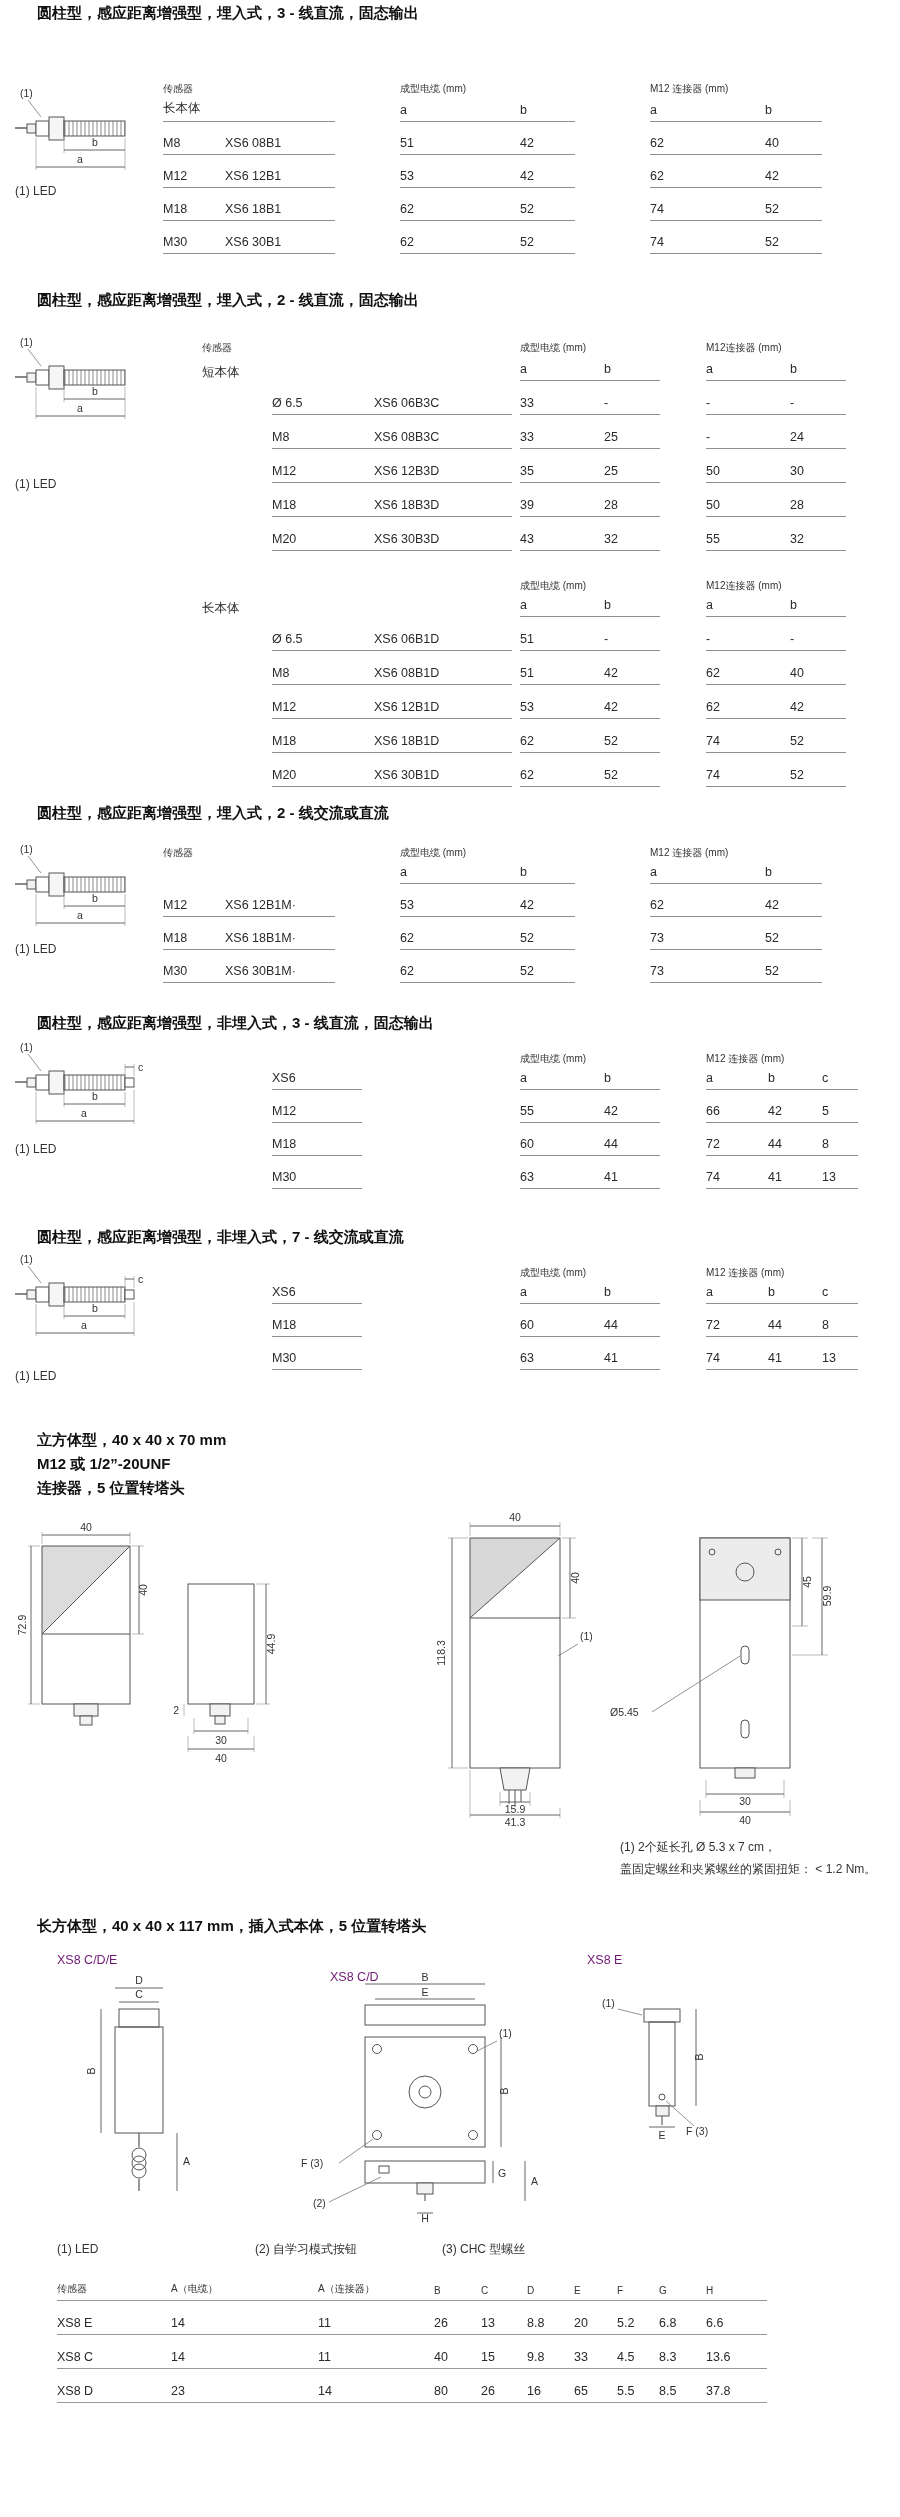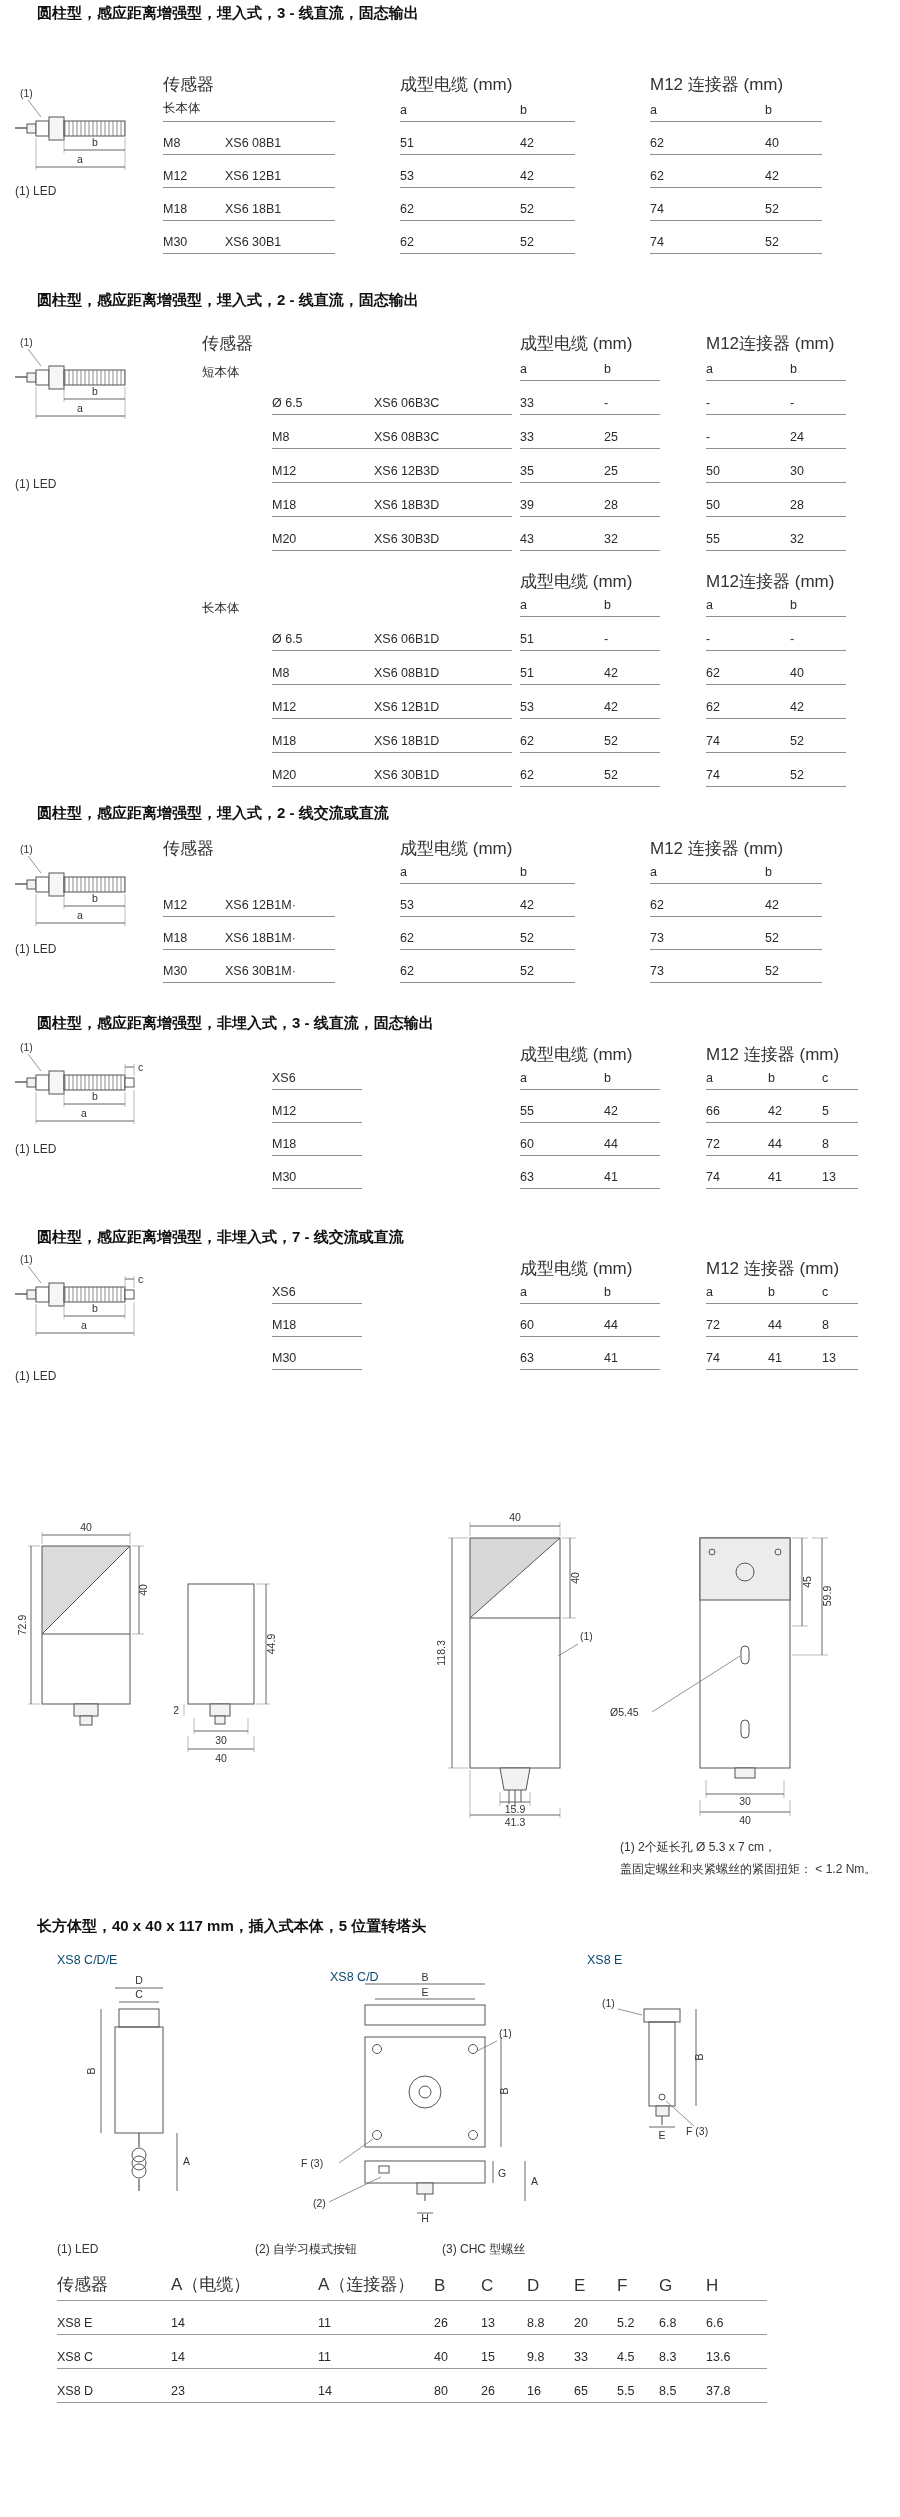--- a/index.html
+++ b/index.html
@@ -9,21 +9,21 @@
     font-family:"Liberation Sans","DejaVu Sans",sans-serif;
     color:#222;
   }
   .abs { position:absolute; }
   .section { position:absolute; left:0; width:900px; }
   #s1{top:0;height:287px} #s2{top:287px;height:513px} #s3{top:800px;height:210px}
   #s4{top:1010px;height:214px} #s5{top:1224px;height:204px} #s6{top:1428px;height:485px}
   #s7{top:1913px;height:604px}
   .sec-title { position:absolute; left:37px; top:4px; font-weight:bold; font-size:15px; color:#111; white-space:nowrap; }
   .t { font-size:12.5px; color:#2a2a2a; }
-  .hdr { font-size:17px; color:#333; }
+  .hdr { font-size:10px; color:#333; }
   .h1row { display:flex; align-items:flex-end; height:24px; }
   .hcell { display:inline-block; white-space:nowrap; }
   .trow { display:flex; align-items:flex-end; height:33px; }
   .t34 { height:34px; }
   .grp { display:flex; align-items:flex-end; border-bottom:1px solid #8f8f8f; padding-bottom:4px; }
   .nb { border-bottom:none; }
   .cell { display:inline-block; white-space:nowrap; }
   
   .gA1{width:172px} .gA2{width:175px;margin-left:65px} .gA3{width:172px;margin-left:75px}
   .wAsize{width:62px} .wAca{width:120px} .wAna{width:115px}
@@ -38,21 +38,21 @@
   .wCa{width:84px} .wCna{width:62px} .wCnb{width:54px}
   .hC1{width:248px} .hC2{width:186px}
   
   svg text { font-family:"Liberation Sans","DejaVu Sans",sans-serif; }
   .dim { font-size:10.5px; fill:#333; }
   .ext { stroke:#aaa; stroke-width:0.8; }
   .dml { stroke:#555; stroke-width:0.9; }
   .led-caption { font-size:12px; color:#333; }
   .titleblock .title-line { font-weight:bold; font-size:15px; color:#111; line-height:24px; white-space:nowrap; }
   .note { font-size:12px; color:#333; line-height:22px; white-space:nowrap; }
-  .variant-label { font-size:12.5px; color:#0c4a6e; }
+  .variant-label { font-size:12.5px; color:#701a75; }
   
   .ftable { position:absolute; left:57px; top:362px; width:710px; }
   .frow { display:flex; align-items:flex-end; height:34px; border-bottom:1px solid #979797; padding-bottom:4px; }
   .fhead { height:26px; }
   .fc0{width:114px}.fc1{width:147px}.fc2{width:116px}.fc3{width:47px}.fc4{width:46px}
   .fc5{width:47px}.fc6{width:43px}.fc7{width:42px}.fc8{width:47px}.fc9{width:60px}
 </style>
 </head>
 <body>
 
@@ -704,20 +704,26 @@
             <span class="cell t wCna">74</span>
             <span class="cell t wCnb">41</span>
             <span class="cell t">13</span>
           </span>
       </div>
       </div>
   </div>
 </div>
 
 <div class="section" id="s6">
+  <div class="abs titleblock" style="left:37px;top:0">
+
+  <div class="title-line">立方体型，40 x 40 x 70 mm</div>
+      <div class="title-line">M12 或 1/2”-20UNF</div>
+      <div class="title-line">连接器，5 位置转塔头</div>
+    </div>
 
   <svg class="abs" style="left:18px;top:92px" width="300" height="280" viewBox="0 0 300 280">
     <g stroke="#555" fill="none">
       <polygon points="24,26 112,26 24,114" fill="#dcdcdc" stroke="none"></polygon>
       <rect x="24" y="26" width="88" height="158" fill="none"></rect>
       <line x1="24" y1="114" x2="112" y2="26"></line>
       <line x1="24" y1="114" x2="112" y2="114"></line>
       <rect x="56" y="184" width="24" height="12" fill="#f2f2f2"></rect>
       <rect x="62" y="196" width="12" height="9" fill="#f2f2f2"></rect>
     </g>

